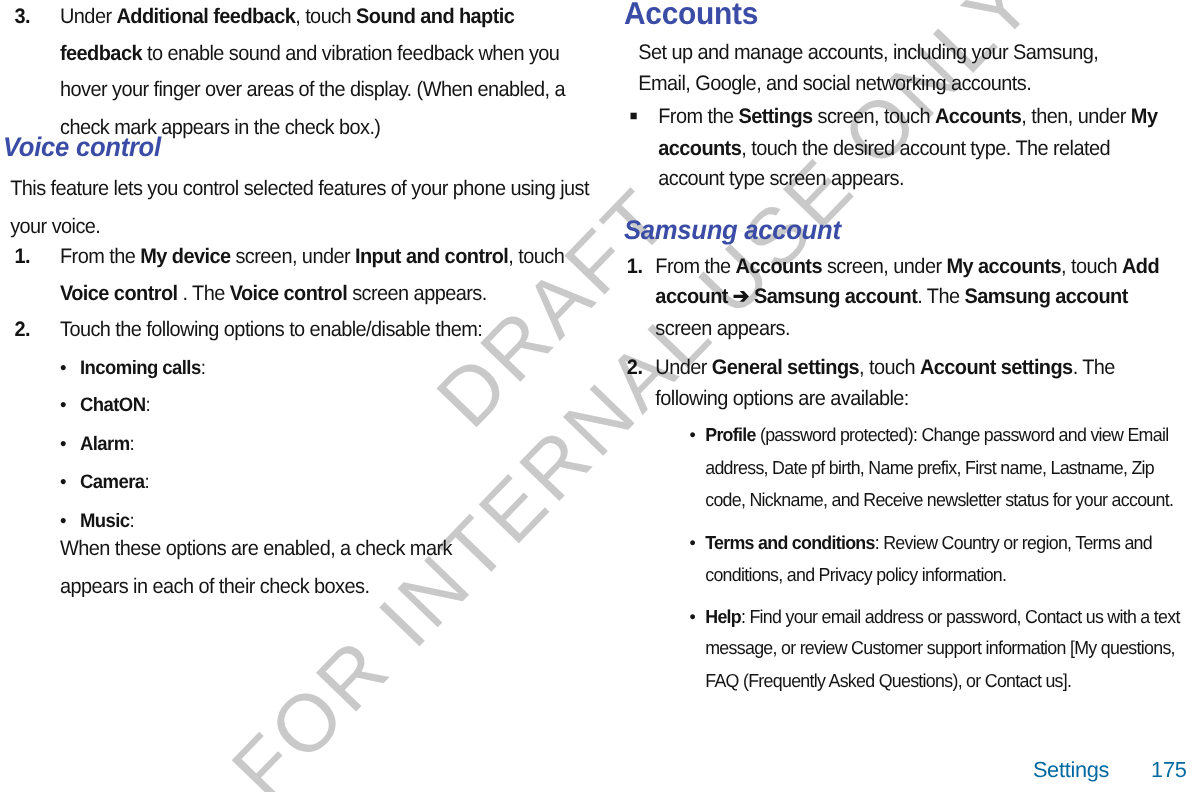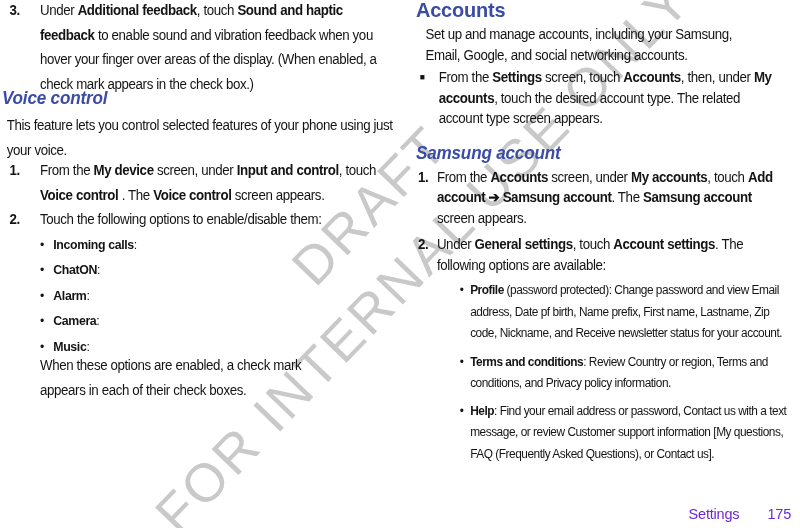--- a/index.html
+++ b/index.html
@@ -45,21 +45,21 @@
   .bullets-left .dot{width:14px;}
   .closing{margin:-6px 0 0 40px;width:310px;}
 
   .bullets-right{margin:5px 0 0 46px;width:356px;font-size:12.5px;line-height:21.5px;letter-spacing:-0.5px;}
   .bullets-right .dot{width:11px;}
   .bullets-right .bullet-terms{margin-top:7px;}
   .bullets-right .bullet-help{margin-top:6px;}
 
   b{font-weight:bold;}
 
-  .footer{position:absolute;top:506px;right:9px;z-index:1;font-size:14.5px;letter-spacing:-0.2px;color:#6d28d9;}
+  .footer{position:absolute;top:506px;right:9px;z-index:1;font-size:14.5px;letter-spacing:-0.2px;color:#0369a1;}
   .footer .pagenum{margin-left:28px;}
 </style>
 </head>
 <body>
 
 <div class="page">
 
   <div class="watermark">
     <div>DRAFT</div>
     <div>FOR INTERNAL USE ONLY</div>

